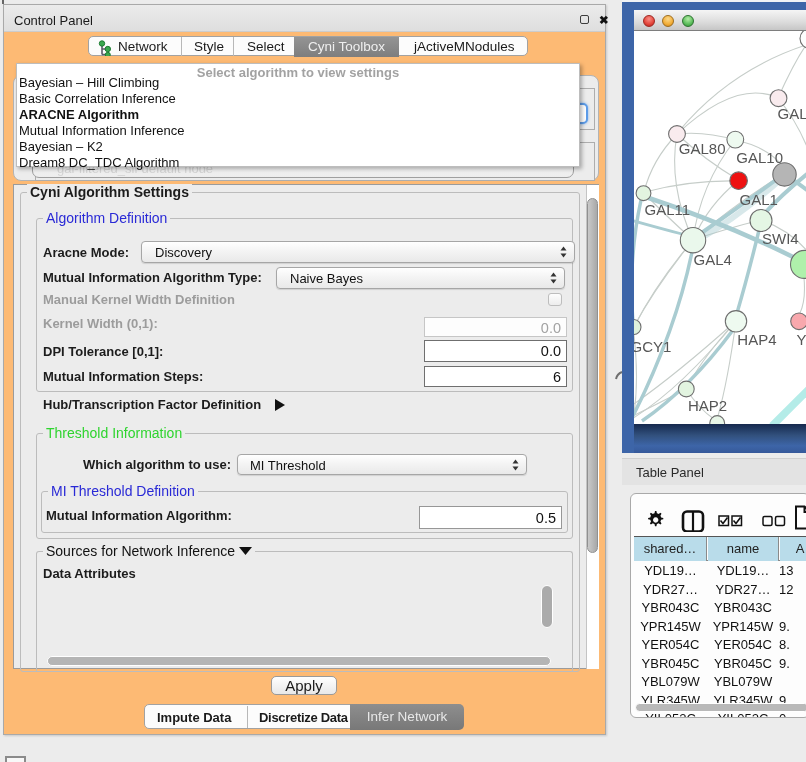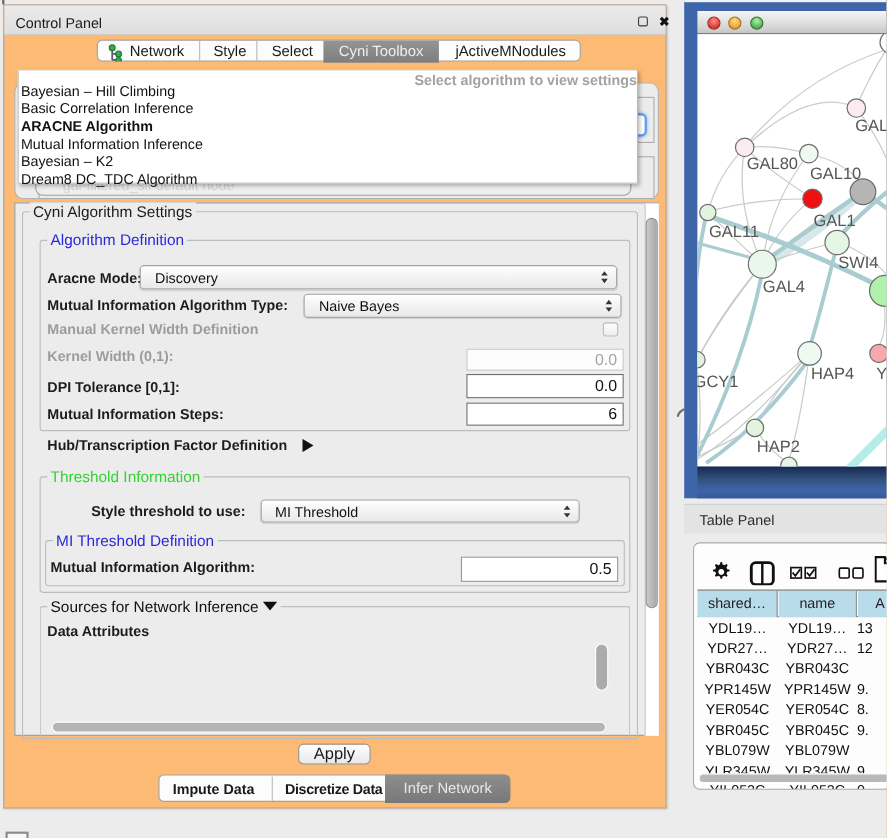--- a/index.html
+++ b/index.html
@@ -219,27 +219,27 @@
   <div class="abs" style="left:28px;top:141px;width:542px;height:32px;border:1px solid #9f9f9f;border-radius:7px;background:linear-gradient(#fff,#ededed);">
     <div class="abs" style="left:24px;top:14px;font-size:13px;color:#d4d4d4;">gal-filtered_sif default node</div>
   </div>
 
   <div class="abs" style="left:9px;top:179px;width:586px;height:485px;border:1px solid #9b9b9b;background:#ececec;">
 
     <div class="abs" style="left:572px;top:0;width:13px;height:484px;background:#fff;border-left:1px solid #c4c4c4;"></div>
     <div class="abs" style="left:573px;top:13px;width:11px;height:355px;background:linear-gradient(to right,#c9c9c9,#a8a8a8);border:1px solid #909090;border-radius:6px;"></div>
 
     <div class="grp" style="left:6px;top:7px;width:560px;height:480px;">
-        <span style="color:#1c1c1c;">Cyni Algorithm Settings</span>
+        <span style="color:#1c1c1c;font-weight:bold;">Cyni Algorithm Settings</span>
       </div>
     <div class="grp" style="left:22px;top:33px;width:537px;height:174px;">
         <span style="color:#2929d6;">Algorithm Definition</span>
       </div>
     <div class="lbl abs" style="left:29px;top:60px;">Aracne Mode:</div>
-    <div class="combo" style="left:113px;top:56px;width:434px;height:22px;">
+    <div class="combo" style="left:127px;top:56px;width:434px;height:22px;">
         <span class="tx">Discovery</span>
       <svg class="spin" viewBox="0 0 7 12">
           <polygon points="3.5,0.5 6.5,4.5 0.5,4.5" fill="#333"></polygon>
           <polygon points="3.5,11.5 6.5,7.5 0.5,7.5" fill="#333"></polygon>
         </svg>
       </div>
     <div class="lbl abs" style="left:29px;top:85px;">Mutual Information Algorithm Type:</div>
     <div class="combo" style="left:262px;top:82px;width:289px;height:22px;">
         <span class="tx">Naive Bayes</span>
       <svg class="spin" viewBox="0 0 7 12">
@@ -255,21 +255,21 @@
     <div class="field" style="left:410px;top:155px;width:143px;height:22px;border:1.5px solid #6f6f6f;">0.0</div>
     <div class="lbl abs" style="left:29px;top:184px;">Mutual Information Steps:</div>
     <div class="field" style="left:410px;top:181px;width:143px;height:21px;border:1.5px solid #6f6f6f;">6</div>
     <div class="lbl abs" style="left:29px;top:212px;">Hub/Transcription Factor Definition</div>
     <svg class="abs" style="left:260px;top:214px;" width="11" height="12" viewBox="0 0 11 12">
         <polygon points="1,0 11,6 1,12" fill="#111"></polygon>
       </svg>
     <div class="grp" style="left:22px;top:248px;width:537px;height:106px;">
         <span style="color:#2fd42f;">Threshold Information</span>
       </div>
-    <div class="lbl abs" style="left:69px;top:272px;">Style threshold to use:</div>
+    <div class="lbl abs" style="left:69px;top:272px;">Which algorithm to use:</div>
     <div class="combo" style="left:223px;top:269px;width:290px;height:21px;">
         <span class="tx" style="left:12px;">MI Threshold</span>
       <svg class="spin" viewBox="0 0 7 12">
           <polygon points="3.5,0.5 6.5,4.5 0.5,4.5" fill="#333"></polygon>
           <polygon points="3.5,11.5 6.5,7.5 0.5,7.5" fill="#333"></polygon>
         </svg>
       </div>
     <div class="grp" style="left:27px;top:306px;width:527px;height:42px;">
         <span style="color:#2929d6;">MI Threshold Definition</span>
       </div>
@@ -295,15 +295,15 @@
 </div>
 
 <svg class="abs" style="left:615px;top:371px;" width="8" height="9" viewBox="0 0 8 9">
     <path d="M7,1 Q2,3 1,8" stroke="#6f6f6f" stroke-width="2" fill="none"></path>
   </svg>
 
 <div class="abs" style="left:5px;top:756px;width:21px;height:12px;border:2px solid #8b8b8b;background:#f8f8f8;"></div>
 <div class="abs" style="left:2px;top:0;width:2px;height:4px;background:#666;"></div>
 
 <div class="abs" style="left:16px;top:63px;width:564px;height:104px;background:#fff;border:1px solid #bdbdbd;box-shadow:2px 2px 4px rgba(0,0,0,0.3);">
-  <div class="abs" style="left:0;top:1px;width:100%;text-align:right;font-size:13px;font-weight:bold;color:#a2a2a2;">Select algorithm to view settings</div>
+  <div class="abs" style="left:0;top:1px;width:100%;text-align:center;font-size:13px;font-weight:bold;color:#a2a2a2;">Select algorithm to view settings</div>
   <div class="abs" style="left:2px;top:11px;font-size:13px;color:#111;line-height:16px;">Bayesian – Hill Climbing<br>Basic Correlation Inference<br><b>ARACNE Algorithm</b><br>Mutual Information Inference<br>Bayesian – K2<br>Dream8 DC_TDC Algorithm</div>
 </div>
 
 </body></html>

